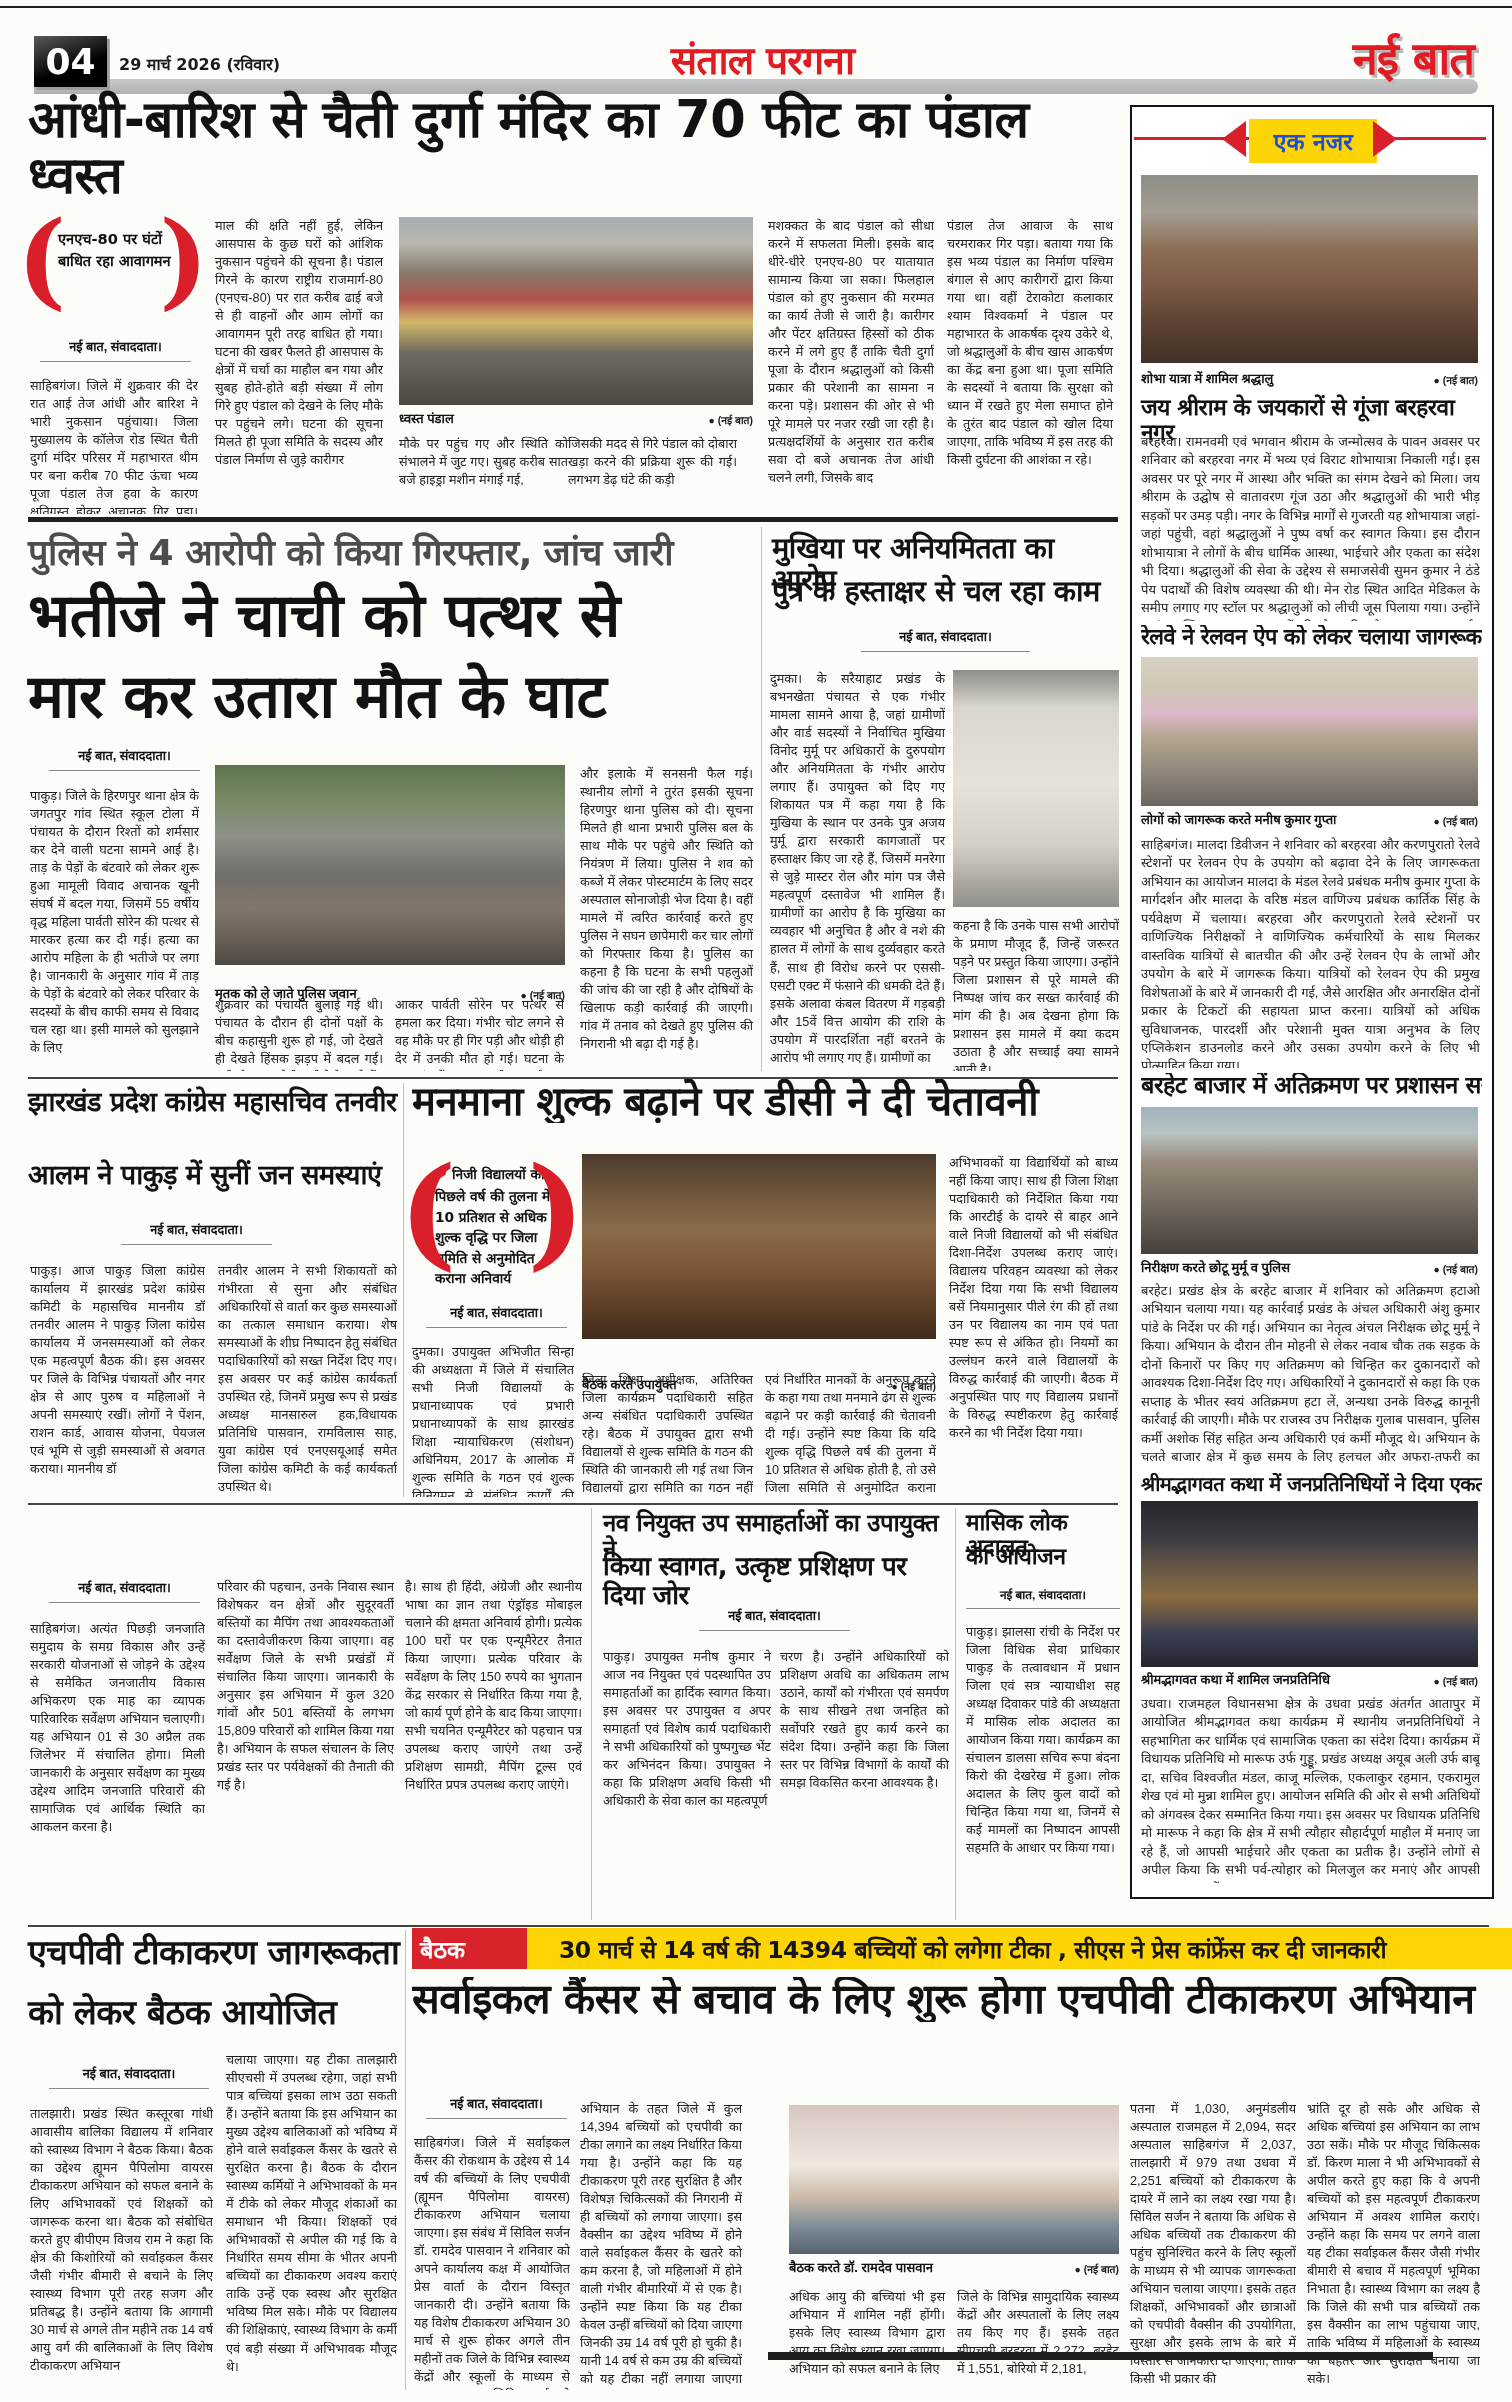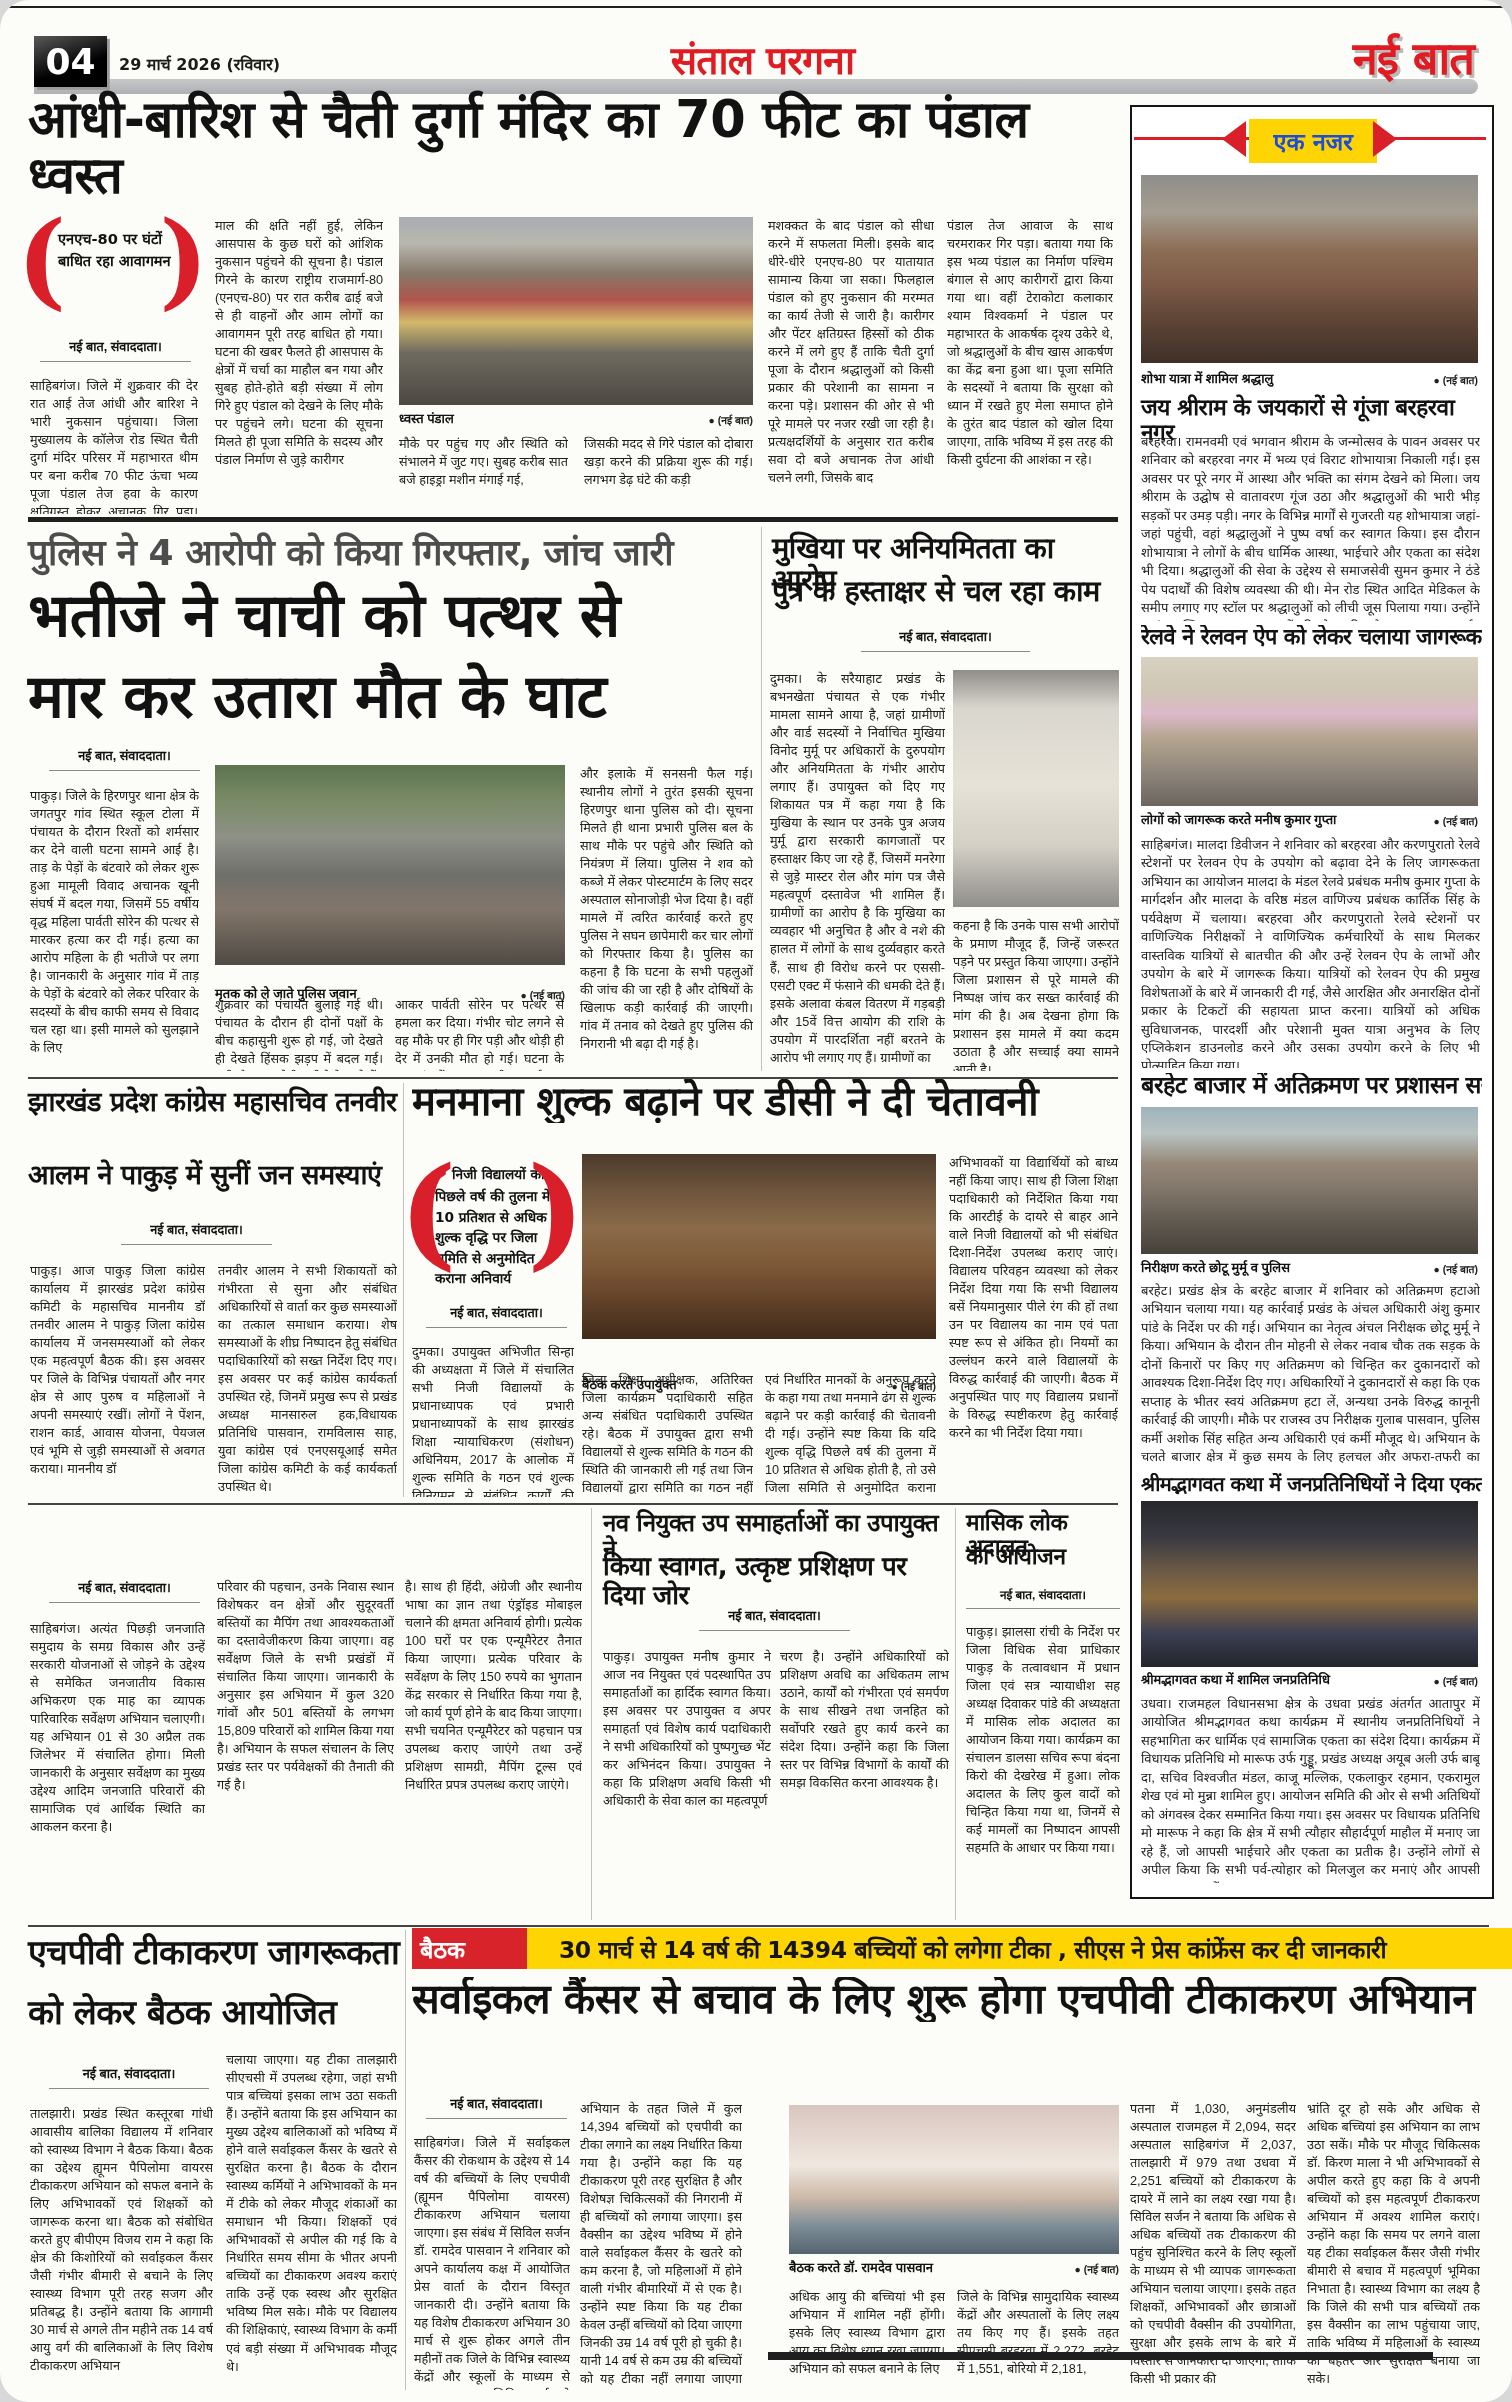--- a/index.html
+++ b/index.html
@@ -1,17 +1,17 @@
 <!DOCTYPE html>
 <html style="font-size:15px"><head>
 <meta charset="utf-8">
 <style>
   html,body{margin:0;padding:0;background:#d8d8d8;}
   #page{position:relative;width:1512px;height:2402px;background:#fcfcf9;
-        font-family:"Liberation Sans","DejaVu Sans",sans-serif;overflow:hidden;color:#1b1b1b;border-radius:29px;}
+        font-family:"Liberation Sans","DejaVu Sans",sans-serif;overflow:hidden;color:#1b1b1b;}
   .abs{position:absolute;}
   .hl{font-weight:bold;color:#121212;font-family:"DejaVu Sans","Liberation Sans",sans-serif;
       line-height:1.1;letter-spacing:-0.5px;}
   .kicker{font-weight:bold;color:#4d4d4d;font-family:"DejaVu Sans",sans-serif;letter-spacing:-0.5px;}
   .bodytext{font-size:12.7px;line-height:1.42;text-align:justify;overflow:hidden;color:#1d1d1d;}
   .byline{font-weight:bold;font-size:12.7px;text-align:center;color:#111;
           border-bottom:1.4px solid #8a8a8a;padding-bottom:5.6px;}
   .caprow{display:flex;justify-content:space-between;align-items:flex-end;}
   .cap{font-weight:bold;font-size:13px;color:#111;}
   .credit{font-size:10.4px;font-weight:bold;color:#222;white-space:nowrap;}
@@ -71,21 +71,21 @@
   <div class="abs byline" style="left:40px;top:337px;width:151px;">नई बात, संवाददाता।</div>
   <div class="abs bodytext" style="left:30px;top:377px;width:168px;height:137px;">साहिबगंज। जिले में शुक्रवार की देर रात आई तेज आंधी और बारिश ने भारी नुकसान पहुंचाया। जिला मुख्यालय के कॉलेज रोड स्थित चैती दुर्गा मंदिर परिसर में महाभारत थीम पर बना करीब 70 फीट ऊंचा भव्य पूजा पंडाल तेज हवा के कारण क्षतिग्रस्त होकर अचानक गिर पड़ा। हालांकि इस घटना में किसी प्रकार की जान-</div>
   <div class="abs bodytext" style="left:215px;top:217px;width:168px;height:298px;">माल की क्षति नहीं हुई, लेकिन आसपास के कुछ घरों को आंशिक नुकसान पहुंचने की सूचना है। पंडाल गिरने के कारण राष्ट्रीय राजमार्ग-80 (एनएच-80) पर रात करीब ढाई बजे से ही वाहनों और आम लोगों का आवागमन पूरी तरह बाधित हो गया। घटना की खबर फैलते ही आसपास के क्षेत्रों में चर्चा का माहौल बन गया और सुबह होते-होते बड़ी संख्या में लोग गिरे हुए पंडाल को देखने के लिए मौके पर पहुंचने लगे। घटना की सूचना मिलते ही पूजा समिति के सदस्य और पंडाल निर्माण से जुड़े कारीगर</div>
 
   <div class="abs ph" style="left:399px;top:217px;width:354px;height:188px;background:linear-gradient(180deg,#a7adb2 0%,#b9b7ae 14%,#87796a 30%,#b0544c 44%,#d3b86a 56%,#6f6b60 72%,#4c4842 100%);"></div>
   <div class="abs caprow" style="left:399px;top:409px;width:354px;">
     <span class="cap">ध्वस्त पंडाल</span>
     <span class="credit">● (नई बात)</span>
   </div>
   <div class="abs bodytext" style="left:399px;top:435px;width:169px;height:79px;">मौके पर पहुंच गए और स्थिति को संभालने में जुट गए। सुबह करीब सात बजे हाइड्रा मशीन मंगाई गई,</div>
-  <div class="abs bodytext" style="left:584px;top:435px;width:169px;height:79px;">जिसकी मदद से गिरे पंडाल को दोबारा खड़ा करने की प्रक्रिया शुरू की गई। लगभग डेढ़ घंटे की कड़ी</div>
+  <div class="abs bodytext" style="left:568px;top:435px;width:169px;height:79px;">जिसकी मदद से गिरे पंडाल को दोबारा खड़ा करने की प्रक्रिया शुरू की गई। लगभग डेढ़ घंटे की कड़ी</div>
   <div class="abs bodytext" style="left:768px;top:217px;width:166px;height:298px;">मशक्कत के बाद पंडाल को सीधा करने में सफलता मिली। इसके बाद धीरे-धीरे एनएच-80 पर यातायात सामान्य किया जा सका। फिलहाल पंडाल को हुए नुकसान की मरम्मत का कार्य तेजी से जारी है। कारीगर और पेंटर क्षतिग्रस्त हिस्सों को ठीक करने में लगे हुए हैं ताकि चैती दुर्गा पूजा के दौरान श्रद्धालुओं को किसी प्रकार की परेशानी का सामना न करना पड़े। प्रशासन की ओर से भी पूरे मामले पर नजर रखी जा रही है। प्रत्यक्षदर्शियों के अनुसार रात करीब सवा दो बजे अचानक तेज आंधी चलने लगी, जिसके बाद</div>
   <div class="abs bodytext" style="left:947px;top:217px;width:166px;height:298px;">पंडाल तेज आवाज के साथ चरमराकर गिर पड़ा। बताया गया कि इस भव्य पंडाल का निर्माण पश्चिम बंगाल से आए कारीगरों द्वारा किया गया था। वहीं टेराकोटा कलाकार श्याम विश्वकर्मा ने पंडाल पर महाभारत के आकर्षक दृश्य उकेरे थे, जो श्रद्धालुओं के बीच खास आकर्षण का केंद्र बना हुआ था। पूजा समिति के सदस्यों ने बताया कि सुरक्षा को ध्यान में रखते हुए मेला समाप्त होने के तुरंत बाद पंडाल को खोल दिया जाएगा, ताकि भविष्य में इस तरह की किसी दुर्घटना की आशंका न रहे।</div>
 
   <div class="abs hrule" style="left:28px;top:517px;width:1090px;height:4.7px;"></div>
 
   <div class="abs railbox" style="left:1130px;top:105px;width:360px;height:1790px;background:#fff;"></div>
   <div class="abs badgeline" style="left:1134px;top:137px;width:352px;"></div>
   <div class="abs tri l" style="left:1222px;top:121px;"></div>
   <div class="abs badge" style="left:1249px;top:119px;height:38px;">एक नजर</div>
   <div class="abs tri r" style="left:1373px;top:121px;"></div>

